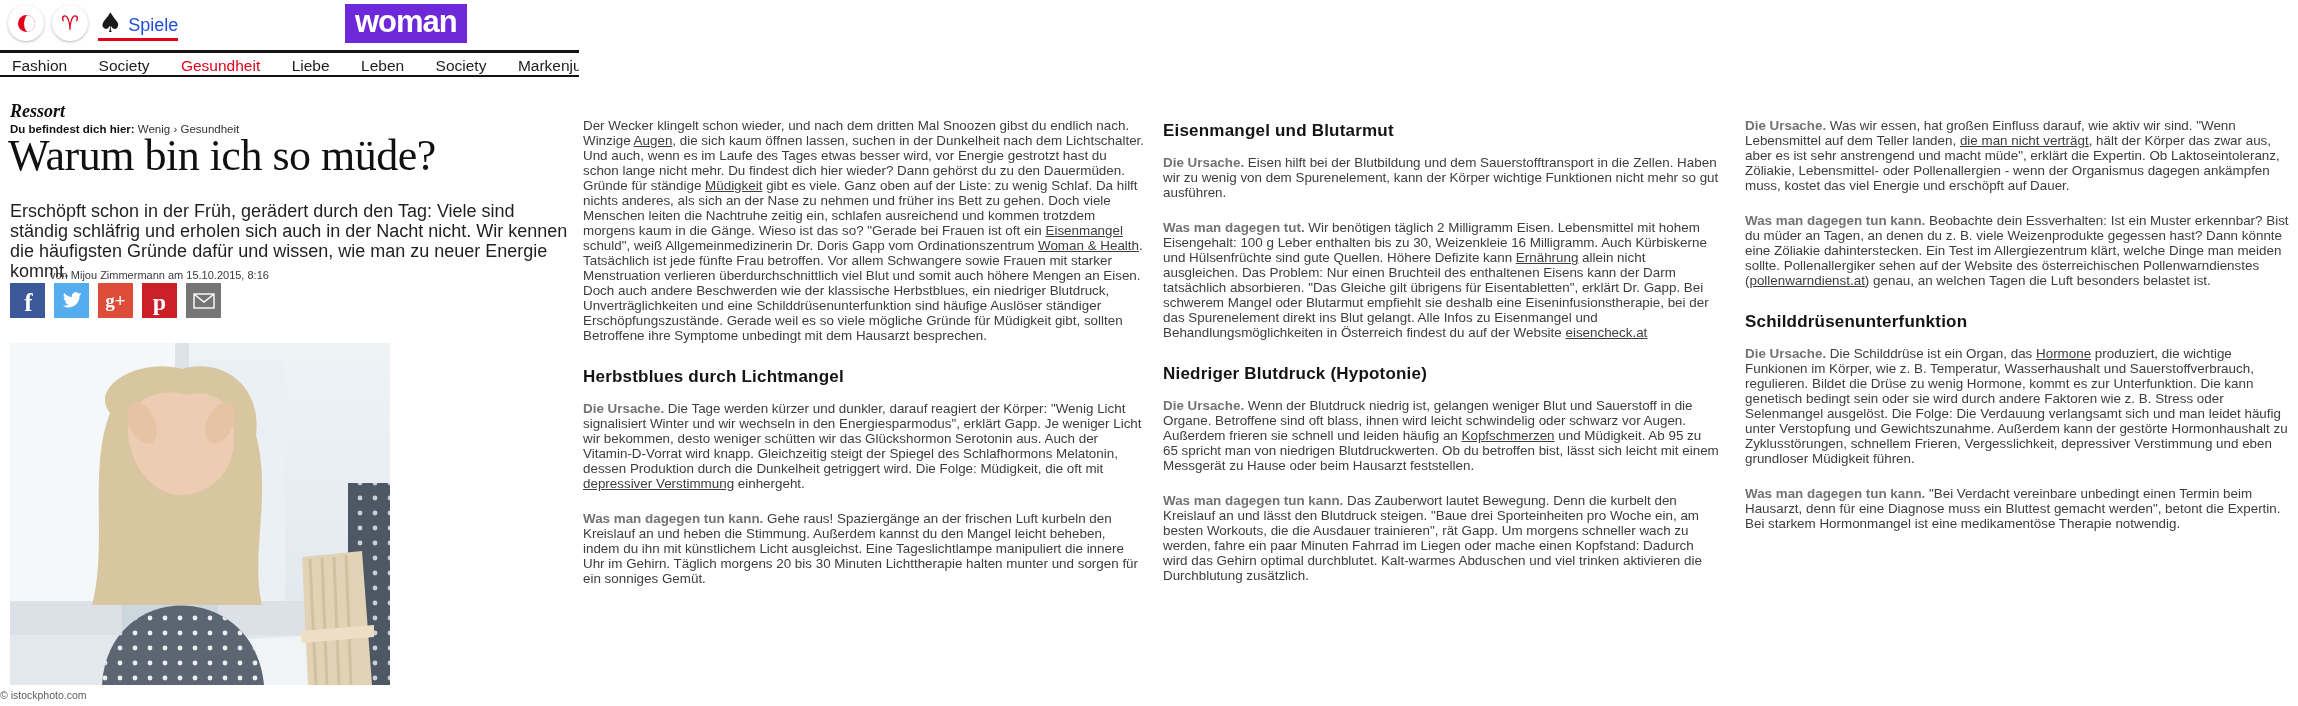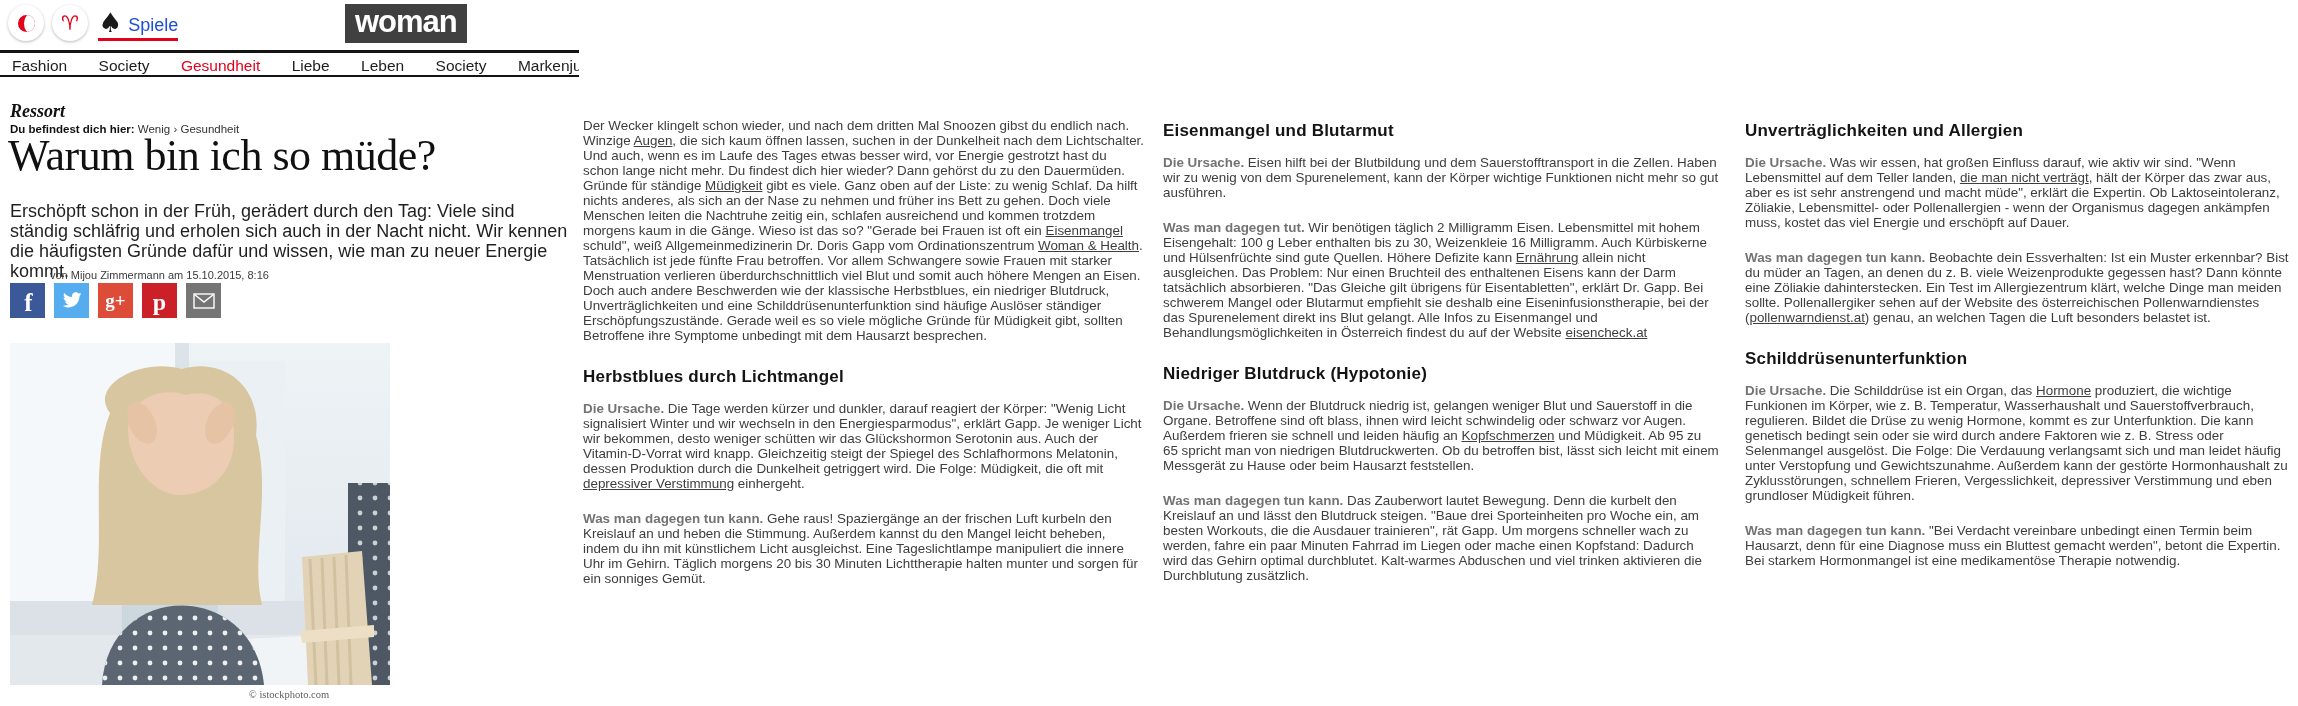--- a/index.html
+++ b/index.html
@@ -9,21 +9,21 @@
 
   
   .icon-circle{width:36px;height:36px;border-radius:50%;background:#fff;
     box-shadow:0 1px 3px rgba(0,0,0,.28);display:flex;align-items:center;justify-content:center;}
   .crescent{width:17px;height:17px;border-radius:50%;background:#e2001a;position:relative;overflow:hidden;}
   .crescent::after{content:"";position:absolute;left:6px;top:-2px;width:16px;height:21px;border-radius:50%;background:#fff;}
   .aries{font-family:"DejaVu Sans",sans-serif;color:#e2001a;font-size:20px;font-weight:bold;line-height:1;}
   .spiele-wrap{display:flex;align-items:flex-end;gap:6px;border-bottom:3px solid #e2001a;padding-bottom:3px;}
   .spade{font-family:"DejaVu Sans",sans-serif;color:#1a1a1a;font-size:27px;line-height:24px;}
   .spiele-label{color:#1d4ed8;font-size:18px;line-height:20px;}
-  .logo-box{background:#404040;color:#fff;font-weight:bold;font-size:31px;letter-spacing:-1px;
+  .logo-box{background:#6d28d9;color:#fff;font-weight:bold;font-size:31px;letter-spacing:-1px;
     padding:1px 10px 4px;line-height:34px;}
   .nav{left:0;top:50px;width:579px;height:27px;border-top:3px solid #141414;border-bottom:2px solid #141414;
     overflow:hidden;white-space:nowrap;padding-left:12px;box-sizing:border-box;}
   .nav-item{display:inline-block;height:27px;line-height:26px;font-size:15.5px;color:#1d1d1d;
     margin-right:27px;cursor:pointer;}
   .nav-item.active{color:#e2001a;box-shadow:inset 0 -3px 0 #e2001a;}
 
   
   .ressort{font-family:"Liberation Serif",serif;font-style:italic;font-weight:600;font-size:18px;color:#111;}
   .breadcrumb{font-size:11.5px;color:#333;}
@@ -35,21 +35,21 @@
   .share{display:flex;gap:9px;}
   .share-btn{width:35px;height:35px;display:flex;align-items:center;justify-content:center;cursor:pointer;}
   .btn-fb{background:#3b5998;}
   .btn-tw{background:#55acee;}
   .btn-gp{background:#dd4b39;}
   .btn-pin{background:#cb2027;}
   .btn-mail{background:#757575;}
   .glyph-f{font-family:"Liberation Serif",serif;font-weight:bold;color:#fff;font-size:25px;line-height:35px;transform:translate(1px,2px);}
   .glyph-gp{font-family:"Liberation Serif",serif;font-weight:bold;color:#fff;font-size:19px;}
   .glyph-pin{font-family:"Liberation Serif",serif;font-weight:bold;color:#fff;font-size:24px;transform:translateY(2px);}
-  .caption{width:578px;text-align:center;font-size:10.5px;color:#5d5d5d;font-family:Liberation Serif, serif;}
+  .caption{width:578px;text-align:left;font-size:10.5px;color:#5d5d5d;}
 
   
   .col{top:118px;}
   .col p{margin:0 0 20px;font-size:13.4px;line-height:15px;color:#3d3d3d;}
   .col h3{margin:24px 0 14px;font-size:17px;font-weight:bold;color:#141414;letter-spacing:.2px;}
   .col h3:first-child{margin-top:3px;}
   .seg-b{font-weight:bold;color:#737373;}
   .seg-u{text-decoration:underline;cursor:pointer;}
 </style>
 </head>
@@ -160,19 +160,18 @@
 <div class="abs col" style="left:1163px;width:556px;">
   <h3>Eisenmangel und Blutarmut</h3>
   <p><span class="seg-b">Die Ursache.</span><span> Eisen hilft bei der Blutbildung und dem Sauerstofftransport in die Zellen. Haben wir zu wenig von dem Spurenelement, kann der Körper wichtige Funktionen nicht mehr so gut ausführen.</span></p>
   <p><span class="seg-b">Was man dagegen tut.</span><span> Wir benötigen täglich 2 Milligramm Eisen. Lebensmittel mit hohem Eisengehalt: 100 g Leber enthalten bis zu 30, Weizenkleie 16 Milligramm. Auch Kürbiskerne und Hülsenfrüchte sind gute Quellen. Höhere Defizite kann </span><span class="seg-u">Ernährung</span><span> allein nicht ausgleichen. Das Problem: Nur einen Bruchteil des enthaltenen Eisens kann der Darm tatsächlich absorbieren. "Das Gleiche gilt übrigens für Eisentabletten", erklärt Dr. Gapp. Bei schwerem Mangel oder Blutarmut empfiehlt sie deshalb eine Eiseninfusionstherapie, bei der das Spurenelement direkt ins Blut gelangt. Alle Infos zu Eisenmangel und Behandlungsmöglichkeiten in Österreich findest du auf der Website </span><span class="seg-u">eisencheck.at</span></p>
   <h3>Niedriger Blutdruck (Hypotonie)</h3>
   <p><span class="seg-b">Die Ursache.</span><span> Wenn der Blutdruck niedrig ist, gelangen weniger Blut und Sauerstoff in die Organe. Betroffene sind oft blass, ihnen wird leicht schwindelig oder schwarz vor Augen. Außerdem frieren sie schnell und leiden häufig an </span><span class="seg-u">Kopfschmerzen</span><span> und Müdigkeit. Ab 95 zu 65 spricht man von niedrigen Blutdruckwerten. Ob du betroffen bist, lässt sich leicht mit einem Messgerät zu Hause oder beim Hausarzt feststellen.</span></p>
   <p><span class="seg-b">Was man dagegen tun kann.</span><span> Das Zauberwort lautet Bewegung. Denn die kurbelt den Kreislauf an und lässt den Blutdruck steigen. "Baue drei Sporteinheiten pro Woche ein, am besten Workouts, die die Ausdauer trainieren", rät Gapp. Um morgens schneller wach zu werden, fahre ein paar Minuten Fahrrad im Liegen oder mache einen Kopfstand: Dadurch wird das Gehirn optimal durchblutet. Kalt-warmes Abduschen und viel trinken aktivieren die Durchblutung zusätzlich.</span></p>
 </div>
 
 <div class="abs col" style="left:1745px;width:548px;">
-  <h3>Unverträglichkeiten und Allergien</h3>
   <p><span class="seg-b">Die Ursache.</span><span> Was wir essen, hat großen Einfluss darauf, wie aktiv wir sind. "Wenn Lebensmittel auf dem Teller landen, </span><span class="seg-u">die man nicht verträgt</span><span>, hält der Körper das zwar aus, aber es ist sehr anstrengend und macht müde", erklärt die Expertin. Ob Laktoseintoleranz, Zöliakie, Lebensmittel- oder Pollenallergien - wenn der Organismus dagegen ankämpfen muss, kostet das viel Energie und erschöpft auf Dauer.</span></p>
   <p><span class="seg-b">Was man dagegen tun kann.</span><span> Beobachte dein Essverhalten: Ist ein Muster erkennbar? Bist du müder an Tagen, an denen du z. B. viele Weizenprodukte gegessen hast? Dann könnte eine Zöliakie dahinterstecken. Ein Test im Allergiezentrum klärt, welche Dinge man meiden sollte. Pollenallergiker sehen auf der Website des österreichischen Pollenwarndienstes (</span><span class="seg-u">pollenwarndienst.at</span><span>) genau, an welchen Tagen die Luft besonders belastet ist.</span></p>
   <h3>Schilddrüsenunterfunktion</h3>
   <p><span class="seg-b">Die Ursache.</span><span> Die Schilddrüse ist ein Organ, das </span><span class="seg-u">Hormone</span><span> produziert, die wichtige Funkionen im Körper, wie z. B. Temperatur, Wasserhaushalt und Sauerstoffverbrauch, regulieren. Bildet die Drüse zu wenig Hormone, kommt es zur Unterfunktion. Die kann genetisch bedingt sein oder sie wird durch andere Faktoren wie z. B. Stress oder Selenmangel ausgelöst. Die Folge: Die Verdauung verlangsamt sich und man leidet häufig unter Verstopfung und Gewichtszunahme. Außerdem kann der gestörte Hormonhaushalt zu Zyklusstörungen, schnellem Frieren, Vergesslichkeit, depressiver Verstimmung und eben grundloser Müdigkeit führen.</span></p>
   <p><span class="seg-b">Was man dagegen tun kann.</span><span> "Bei Verdacht vereinbare unbedingt einen Termin beim Hausarzt, denn für eine Diagnose muss ein Bluttest gemacht werden", betont die Expertin. Bei starkem Hormonmangel ist eine medikamentöse Therapie notwendig.</span></p>
 </div>
 
 </body></html>

